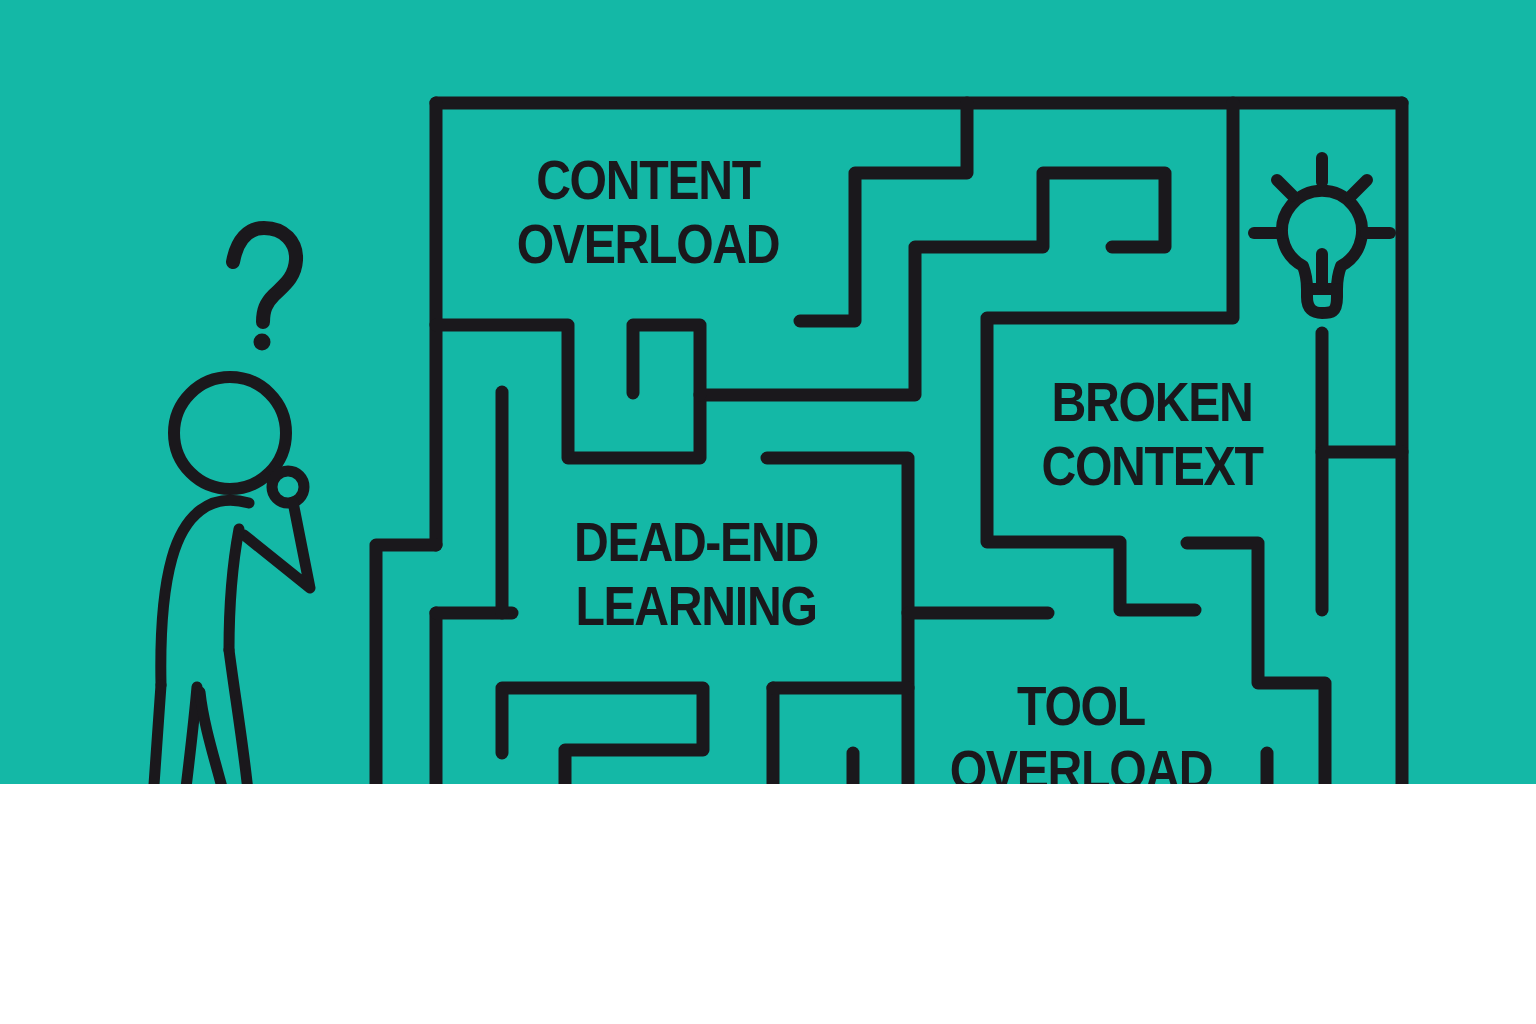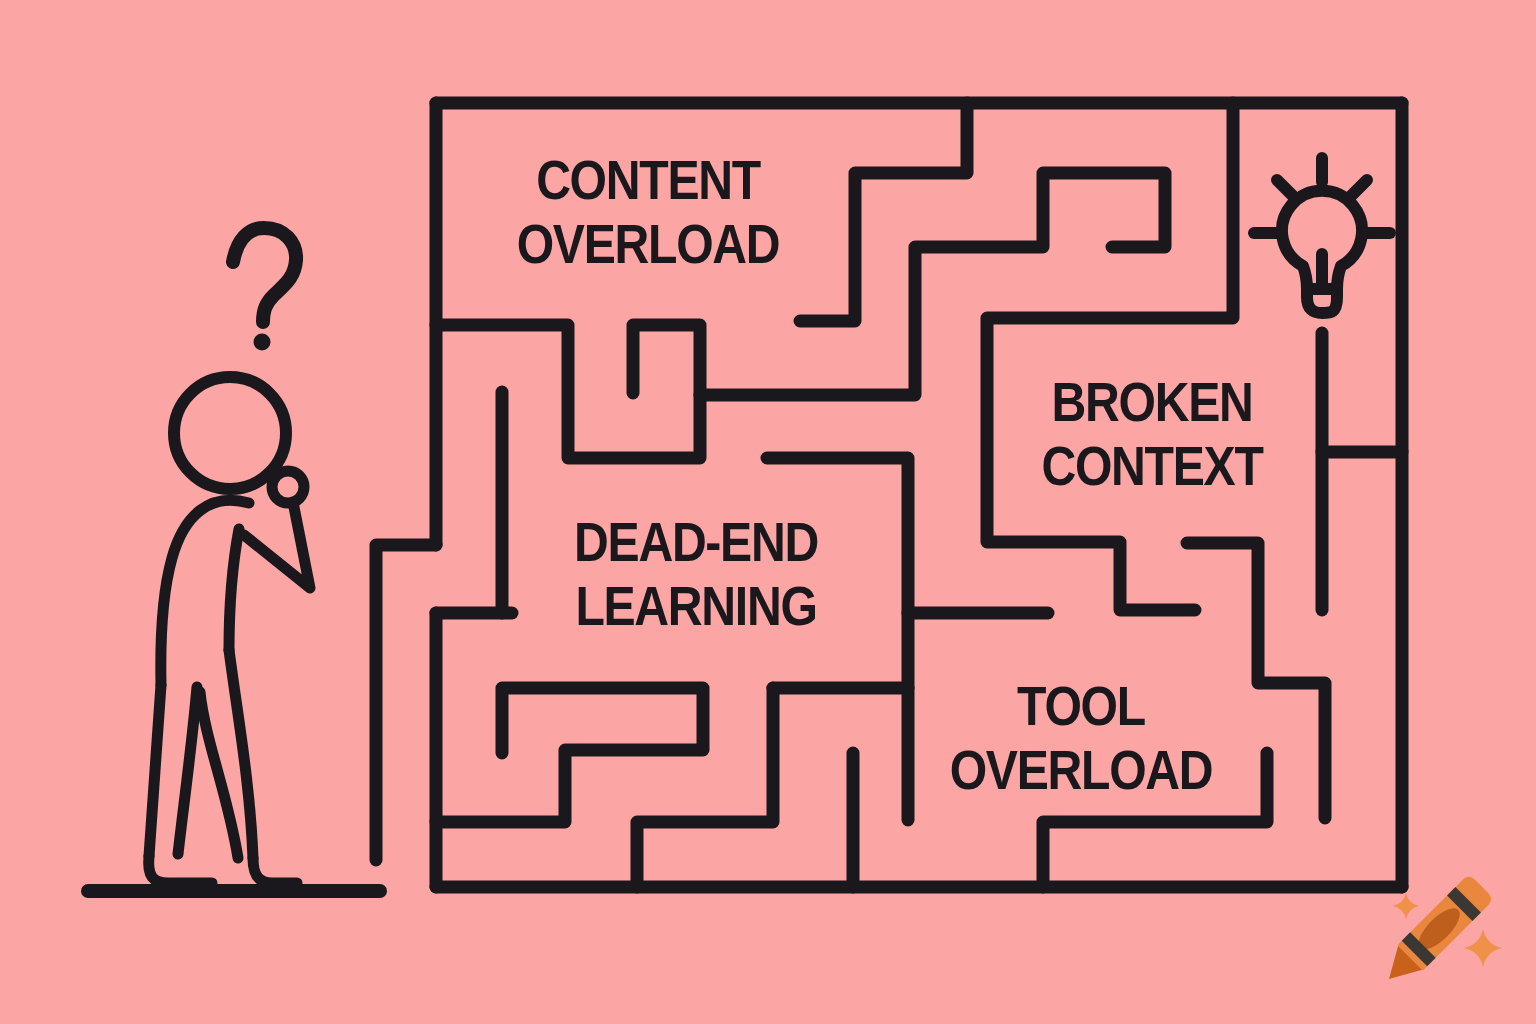--- a/index.html
+++ b/index.html
@@ -1,19 +1,19 @@
 <!DOCTYPE html>
 <html><head>
 <meta charset="utf-8">
 <style>
   html,body{margin:0;padding:0;}
   .canvas{
     position:relative;
-    width:1536px;height:1024px;
-    background:#fca5a5;
+    width:1536px;height:784px;
+    background:#14b8a6;
     overflow:hidden;
     font-family:"Liberation Sans", sans-serif;
   }
   .scene-svg{position:absolute;left:0;top:0;}
   .maze-label{
     position:absolute;
     transform:translate(-50%,-50%) scaleX(.86);
     text-align:center;
     font-weight:bold;
     font-size:56px;

